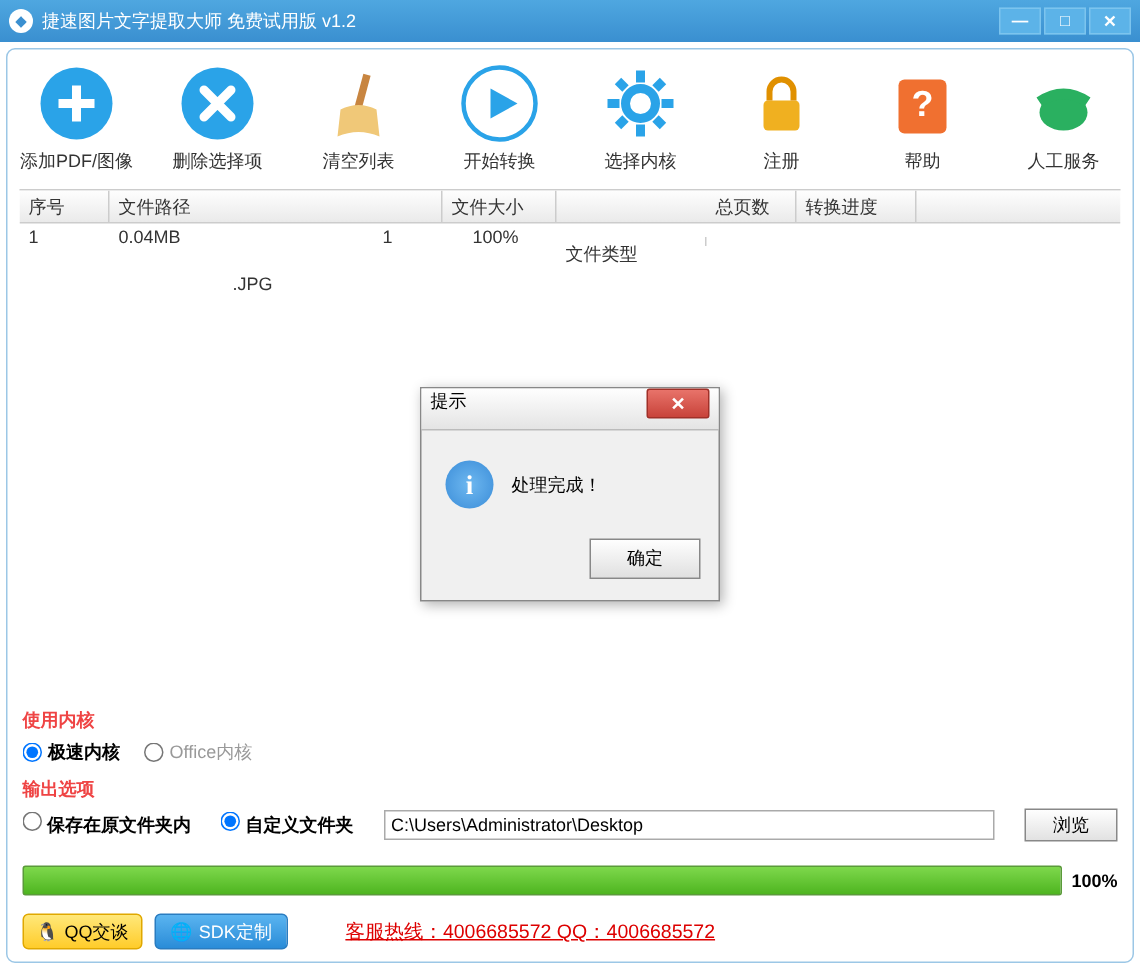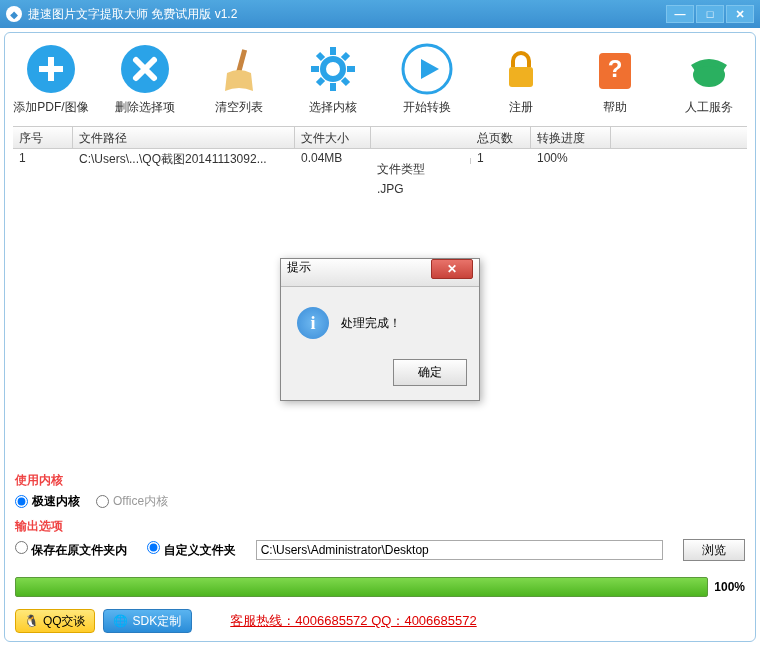--- a/index.html
+++ b/index.html
@@ -98,47 +98,47 @@
         <svg width="52" height="52">
             <rect x="24" y="6" width="5" height="24" fill="#c88540" transform="rotate(15 26 26)"></rect>
             <path d="M14 30 Q26 24 38 30 L40 48 Q26 42 12 48 Z" fill="#f0c878"></path>
           </svg>
       </div>
       <div class="tool-label">清空列表</div>
     </div>
     <div class="tool-item">
       <div class="tool-icon">
         <svg width="52" height="52">
+            <circle cx="26" cy="26" r="24" fill="none" stroke="#2aa3e8" stroke-width="3"></circle>
+            <path d="M20 16 L38 26 L20 36 Z" fill="#2aa3e8"></path>
+          </svg>
+      </div>
+      <div class="tool-label">开始转换</div>
+    </div>
+    <div class="tool-item">
+      <div class="tool-icon">
+        <svg width="52" height="52">
             <circle cx="26" cy="26" r="10" fill="none" stroke="#2aa3e8" stroke-width="6"></circle>
             <g stroke="#2aa3e8" stroke-width="6">
               <line x1="26" y1="4" x2="26" y2="12"></line>
               <line x1="26" y1="40" x2="26" y2="48"></line>
               <line x1="4" y1="26" x2="12" y2="26"></line>
               <line x1="40" y1="26" x2="48" y2="26"></line>
               <line x1="11" y1="11" x2="16" y2="16"></line>
               <line x1="36" y1="36" x2="41" y2="41"></line>
               <line x1="41" y1="11" x2="36" y2="16"></line>
               <line x1="16" y1="36" x2="11" y2="41"></line>
             </g>
           </svg>
       </div>
       <div class="tool-label">选择内核</div>
     </div>
     <div class="tool-item">
       <div class="tool-icon">
         <svg width="52" height="52">
-            <circle cx="26" cy="26" r="24" fill="none" stroke="#2aa3e8" stroke-width="3"></circle>
-            <path d="M20 16 L38 26 L20 36 Z" fill="#2aa3e8"></path>
-          </svg>
-      </div>
-      <div class="tool-label">开始转换</div>
-    </div>
-    <div class="tool-item">
-      <div class="tool-icon">
-        <svg width="52" height="52">
             <rect x="14" y="24" width="24" height="20" rx="3" fill="#f0b020"></rect>
             <path d="M18 24 v-6 a8 8 0 0 1 16 0 v6" fill="none" stroke="#e09000" stroke-width="4"></path>
           </svg>
       </div>
       <div class="tool-label">注册</div>
     </div>
     <div class="tool-item">
       <div class="tool-icon">
         <svg width="52" height="52">
             <rect x="10" y="10" width="32" height="36" rx="4" fill="#f07030"></rect>
@@ -162,21 +162,20 @@
     <div class="table-header">
       <div class="th col-seq">序号</div>
       <div class="th col-path">文件路径</div>
       <div class="th col-size">文件大小</div>
       <div class="th col-type">文件类型</div>
       <div class="th col-pages">总页数</div>
       <div class="th col-prog">转换进度</div>
     </div>
     <div class="table-row">
       <div class="td col-seq">1</div>
-      <div class="td col-path">C:\Users\...\QQ截图20141113092...</div>
       <div class="td col-size">0.04MB</div>
       <div class="td col-type">.JPG</div>
       <div class="td col-pages">1</div>
       <div class="td col-prog">100%</div>
     </div>
   </div>
 
   <div class="bottom-section">
     <div class="sect-label">使用内核</div>
     <div class="radio-row">

